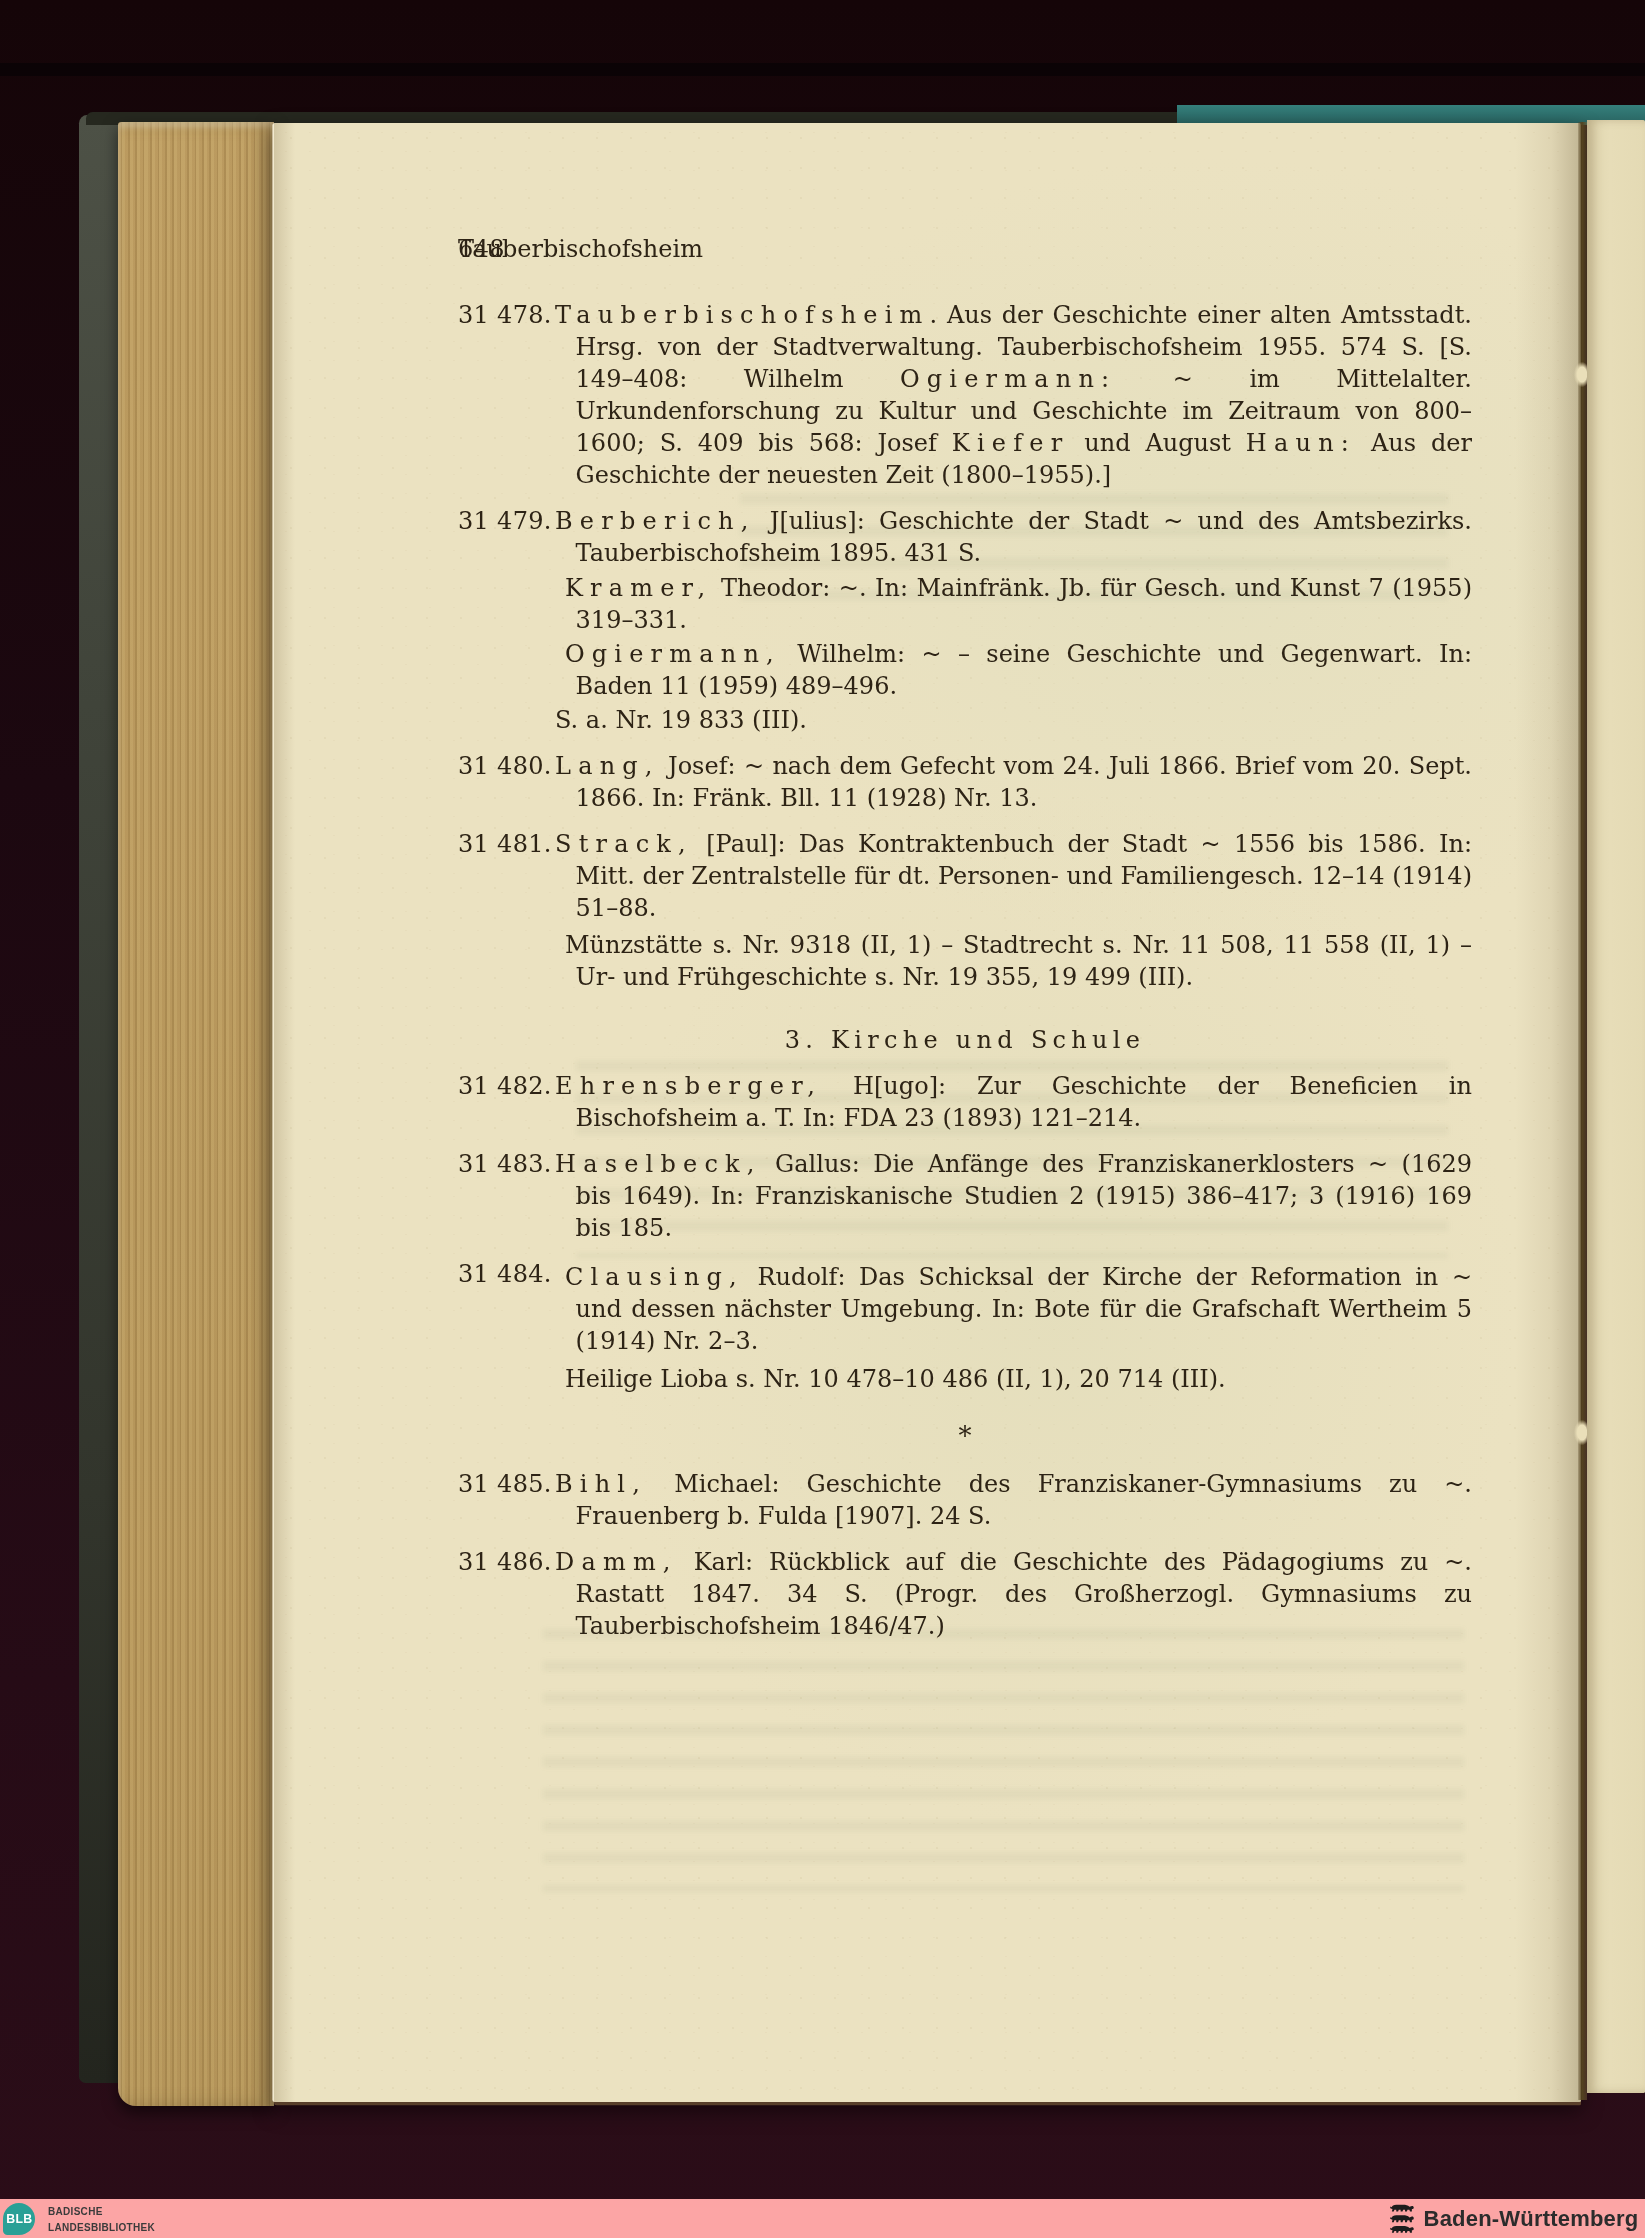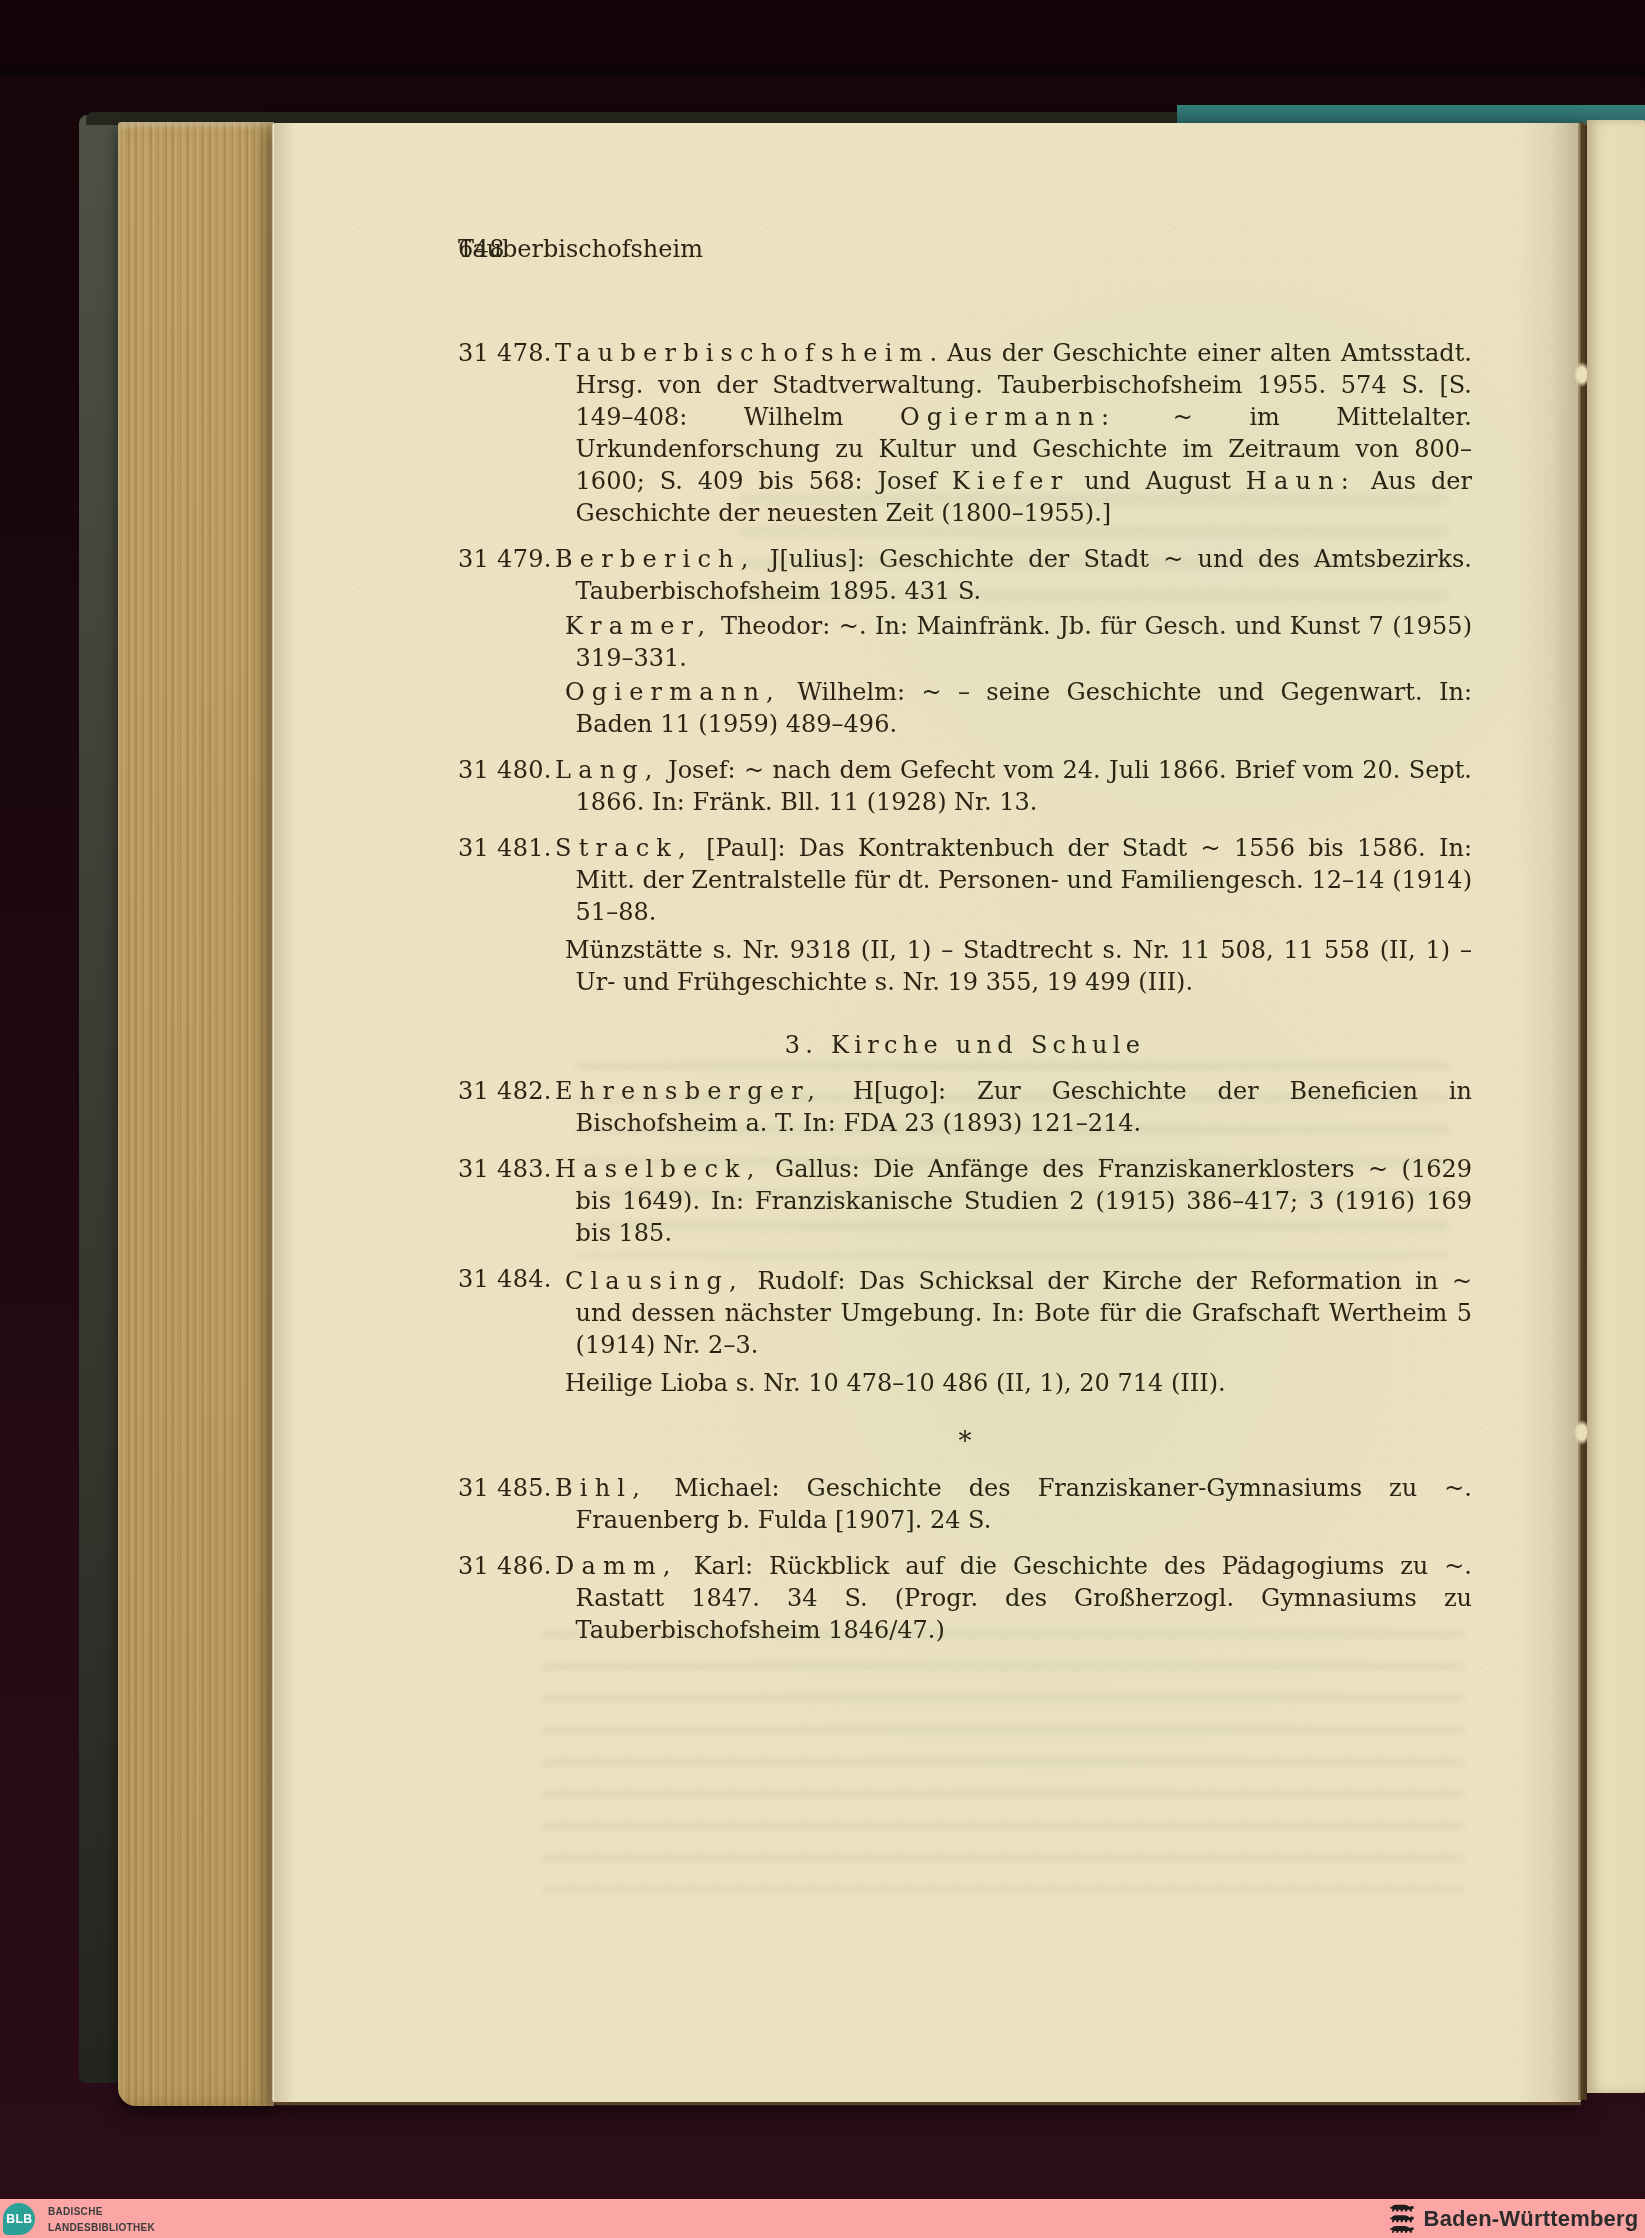--- a/index.html
+++ b/index.html
@@ -76,21 +76,21 @@
   .g3{left:543px;top:1629px;width:921px;height:263px;}
 
   
   .textblock{
     position:absolute;left:458px;top:123px;width:1014px;
     color:#2d2315;font-size:24px;line-height:32px;text-align:justify;
     hyphens:auto;
   }
   .page-header{position:relative;margin-top:110px;height:32px;text-align:left;}
   .page-num{position:absolute;left:0;top:0;letter-spacing:0.4px;}
-  .entries{margin-top:72px;}
+  .entries{margin-top:34px;}
   .entry{display:flex;margin-top:14px;}
   .entry:first-child{margin-top:0;}
   .num{flex:0 0 97px;letter-spacing:0.3px;}
   .etext{flex:1 1 auto;min-width:0;}
   .para{margin:0;padding-left:20.6px;text-indent:-20.6px;}
   .para.sub{text-indent:-10.7px;margin-top:2.5px;}
   .para.see{margin-top:1.6px;}
   .para.gapb{margin-top:5.8px;}
   .sp{letter-spacing:.30em;}
   .sect-heading{text-align:center;letter-spacing:.22em;margin:31px 0 8.2px;}
@@ -142,20 +142,21 @@
         <div class="etext">
           <p class="para first"><span class="sp">Tauberbischofsheim</span><span>. Aus der Geschichte einer alten Amtsstadt. Hrsg. von der Stadtverwaltung. Tauberbischofsheim 1955. 574 S. [S. 149–408: Wilhelm </span><span class="sp">Ogiermann:</span><span> ~ im Mittelalter. Urkundenforschung zu Kultur und Geschichte im Zeitraum von 800–1600; S. 409 bis 568: Josef </span><span class="sp">Kiefer</span><span> und August </span><span class="sp">Haun:</span><span> Aus der Geschichte der neuesten Zeit (1800–1955).]</span></p>
         </div>
       </div>
       <div class="entry">
         <span class="num">31 479.</span>
         <div class="etext">
           <p class="para first"><span class="sp">Berberich,</span><span> J[ulius]: Geschichte der Stadt ~ und des Amtsbezirks. Tauberbischofsheim 1895. 431 S.</span></p>
           <p class="para sub"><span class="sp">Kramer,</span><span> Theodor: ~. In: Mainfränk. Jb. für Gesch. und Kunst 7 (1955) 319–331.</span></p>
           <p class="para sub"><span class="sp">Ogiermann,</span><span> Wilhelm: ~ – seine Geschichte und Gegenwart. In: Baden 11 (1959) 489–496.</span></p>
+          <p class="para see"><span>S. a. Nr. 19 833 (III).</span></p>
         </div>
       </div>
       <div class="entry">
         <span class="num">31 480.</span>
         <div class="etext">
           <p class="para first"><span class="sp">Lang,</span><span> Josef: ~ nach dem Gefecht vom 24. Juli 1866. Brief vom 20. Sept. 1866. In: Fränk. Bll. 11 (1928) Nr. 13.</span></p>
         </div>
       </div>
       <div class="entry">
         <span class="num">31 481.</span>

